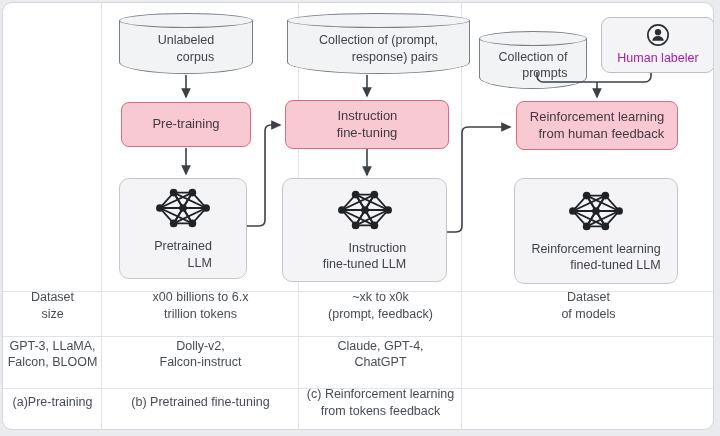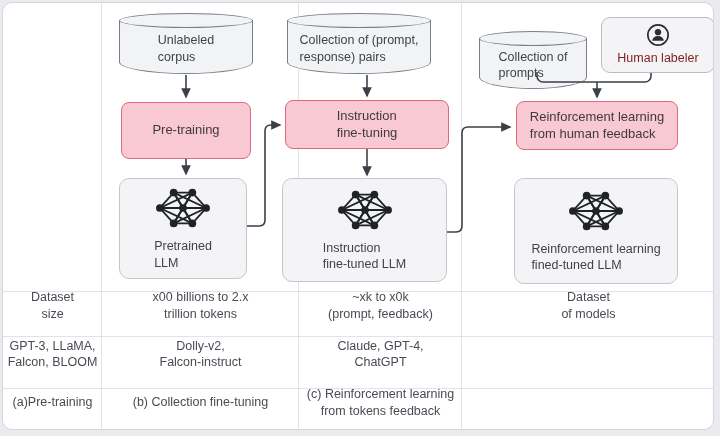--- a/index.html
+++ b/index.html
@@ -9,21 +9,21 @@
     font-family:"Liberation Sans","DejaVu Sans",sans-serif;
     color:#474c54;
   }
   .card{
     position:absolute;left:2px;top:2px;width:712px;height:428px;
     background:#ffffff;border:1px solid #d3d6da;border-radius:10px;
     overflow:hidden;box-sizing:border-box;
   }
   .vline{position:absolute;top:0;bottom:0;width:1px;background:#e1e3e7;}
   .hline{position:absolute;left:0;right:0;height:1px;background:#e1e3e7;}
-  .lbl{white-space:pre-line;text-align:left;line-height:1.3;}
+  .lbl{white-space:pre-line;text-align:right;line-height:1.3;}
   
   .cylinder{position:absolute;}
   .cyl-body{position:absolute;left:0;right:0;top:7px;bottom:0;background:#f2f3f5;
     border:1.5px solid #787d86;border-top:none;
     border-radius:0 0 50% 50% / 0 0 12px 12px;box-sizing:border-box;}
   .cyl-top{position:absolute;left:0;right:0;top:0;height:15px;background:#f2f3f5;
     border:1.5px solid #787d86;border-radius:50%;box-sizing:border-box;}
   .cyl-label{position:absolute;left:4px;right:4px;top:13px;bottom:3px;
     display:flex;align-items:center;justify-content:center;
     font-size:12.5px;color:#3e434b;}
@@ -31,21 +31,21 @@
   .process{position:absolute;background:#f8c9d3;border:1.5px solid #dc6a7e;border-radius:8px;
     display:flex;align-items:center;justify-content:center;
     font-size:13px;color:#403a40;box-sizing:border-box;z-index:2;}
   
   .model{position:absolute;background:#f4f4f6;border:1.5px solid #c3c7cd;border-radius:10px;
     display:flex;flex-direction:column;align-items:center;justify-content:center;gap:8px;
     font-size:12.5px;color:#3e434b;box-sizing:border-box;z-index:2;}
   
   .labeler{position:absolute;background:#f4f4f6;border:1.5px solid #b9bdc4;border-radius:9px;
     display:flex;flex-direction:column;align-items:center;justify-content:center;gap:3px;
-    font-size:12.5px;color:#7f1d1d;box-sizing:border-box;z-index:2;}
+    font-size:12.5px;color:#a21caf;box-sizing:border-box;z-index:2;}
   
   .table{position:absolute;left:0;top:280px;width:712px;height:142px;
     display:grid;grid-template-columns:99px 197px 163px 1fr;
     grid-template-rows:45px 52px 45px;}
   .cell{display:flex;align-items:center;justify-content:center;
     font-size:12.5px;text-align:center;line-height:1.32;white-space:pre-line;}
   svg.overlay{position:absolute;left:0;top:0;z-index:1;pointer-events:none;}
   .nn-icon{display:block;}
 </style>
 </head>
@@ -77,21 +77,21 @@
       <path d="M441,229 H453 Q459,229 459,223 V130 Q459,124 465,124 H507" marker-end="url(#ah)"></path>
     </g>
   </svg>
 
   <div class="cylinder" style="left:116px;top:10px;width:134px;height:61px;">
     <div class="cyl-body"></div>
     <div class="cyl-top"></div>
     <div class="cyl-label lbl">Unlabeled
 corpus</div>
   </div>
-  <div class="cylinder" style="left:284px;top:10px;width:144px;height:61px;">
+  <div class="cylinder" style="left:284px;top:10px;width:183px;height:61px;">
     <div class="cyl-body"></div>
     <div class="cyl-top"></div>
     <div class="cyl-label lbl">Collection of (prompt,
 response) pairs</div>
   </div>
   <div class="cylinder" style="left:476px;top:28px;width:108px;height:58px;">
     <div class="cyl-body"></div>
     <div class="cyl-top"></div>
     <div class="cyl-label lbl">Collection of
 prompts</div>
@@ -99,21 +99,21 @@
 
   <div class="labeler" style="left:598px;top:14px;width:114px;height:56px;">
     <svg width="24" height="24" viewBox="0 0 26 26">
       <circle cx="13" cy="13" r="11" fill="none" stroke="#2a2d33" stroke-width="1.8"></circle>
       <circle cx="13" cy="10" r="3.4" fill="#2a2d33"></circle>
       <path d="M6.8,19.2 a6.2,5 0 0 1 12.4,0 z" fill="#2a2d33"></path>
     </svg>
     <div class="lbl">Human labeler</div>
   </div>
 
-  <div class="process lbl" style="left:118px;top:99px;width:130px;height:57px;">Pre-training</div>
+  <div class="process lbl" style="left:118px;top:99px;width:130px;height:45px;">Pre-training</div>
   <div class="process lbl" style="left:282px;top:97px;width:164px;height:49px;">Instruction
 fine-tuning</div>
   <div class="process lbl" style="left:513px;top:98px;width:162px;height:49px;">Reinforcement learning
 from human feedback</div>
 
   <div class="model" style="left:116px;top:175px;width:128px;height:101px;">
     <svg class="nn-icon" width="58" height="44" viewBox="0 0 100 80">
       <g stroke="#1f2328" stroke-width="3.4" fill="none">
         <path d="M33,12 L67,12 L92,40 L67,68 L33,68 L8,40 Z"></path>
         <path d="M50,40 L33,12 M50,40 L67,12 M50,40 L8,40 M50,40 L92,40 M50,40 L33,68 M50,40 L67,68"></path>
@@ -171,34 +171,34 @@
           <circle cx="67" cy="68" r="7"></circle>
       </g>
     </svg>
     <div class="lbl">Reinforcement learning
 fined-tuned LLM</div>
   </div>
 
   <div class="table">
     <div class="cell">Dataset
 size</div>
-    <div class="cell">x00 billions to 2.x
+    <div class="cell">x00 billions to 6.x
 trillion tokens</div>
     <div class="cell">~xk to x0k
 (prompt, feedback)</div>
 
     <div class="cell">Dataset
 of models</div>
     <div class="cell">GPT-3, LLaMA,
 Falcon, BLOOM</div>
     <div class="cell">Dolly-v2,
 Falcon-instruct</div>
     <div class="cell">Claude, GPT-4,
 ChatGPT</div>
 
     <div class="cell"></div>
     <div class="cell">(a)Pre-training</div>
-    <div class="cell">(b) Collection fine-tuning</div>
+    <div class="cell">(b) Pretrained fine-tuning</div>
     <div class="cell">(c) Reinforcement learning
 from tokens feedback</div>
   </div>
 
 </div>
 
 </body></html>

